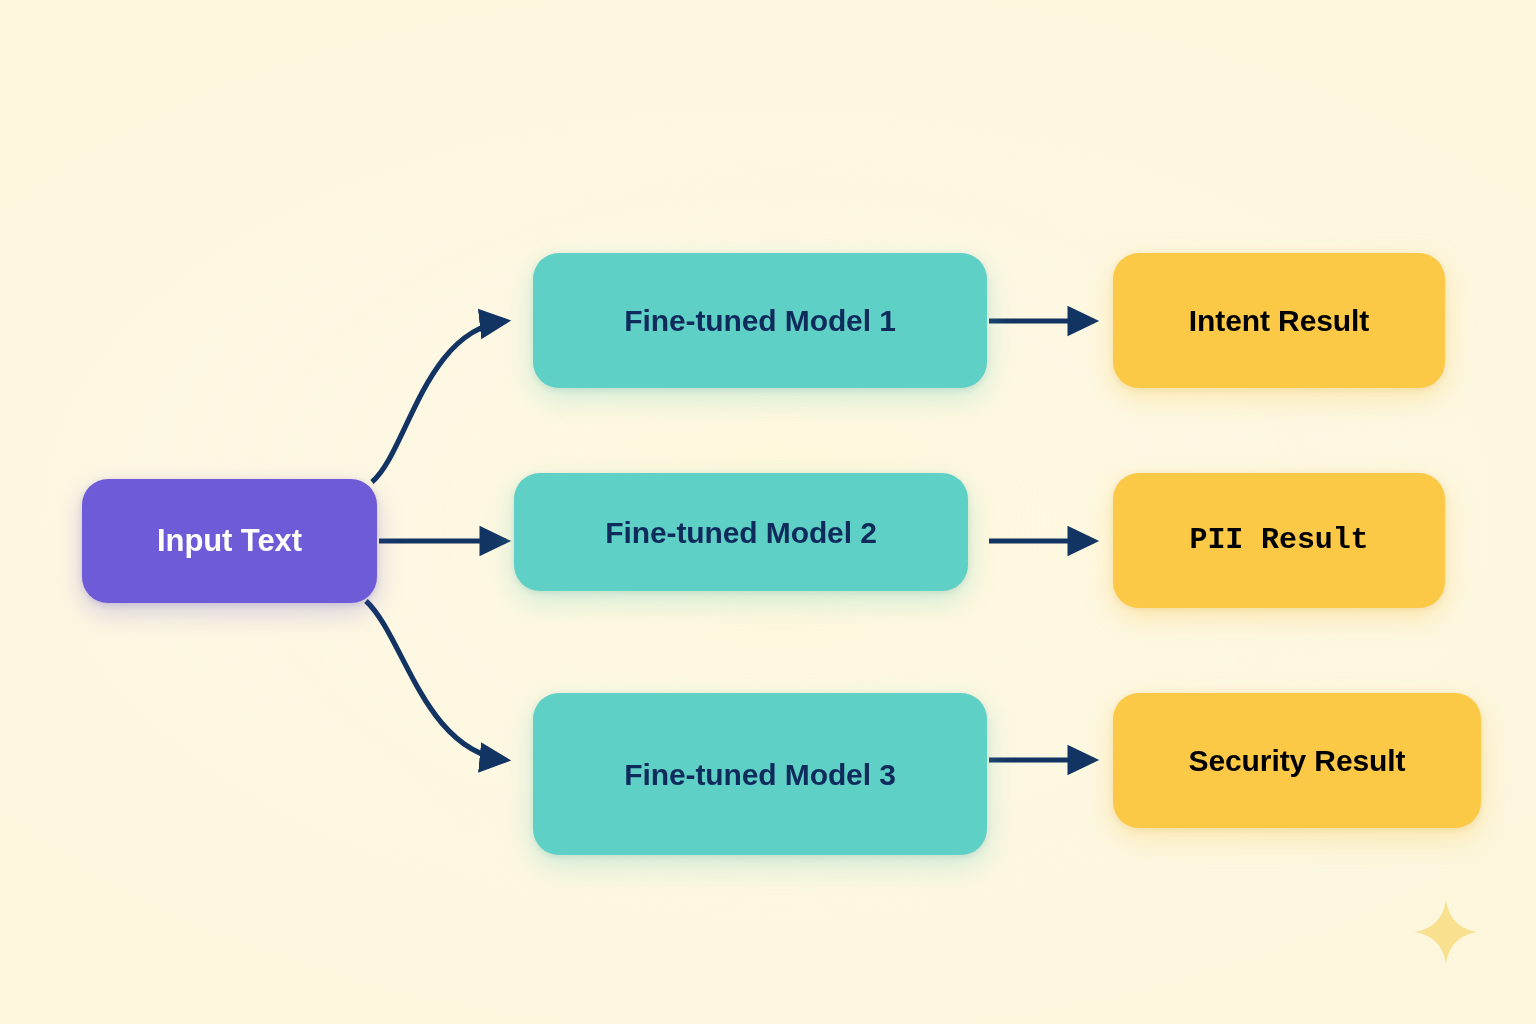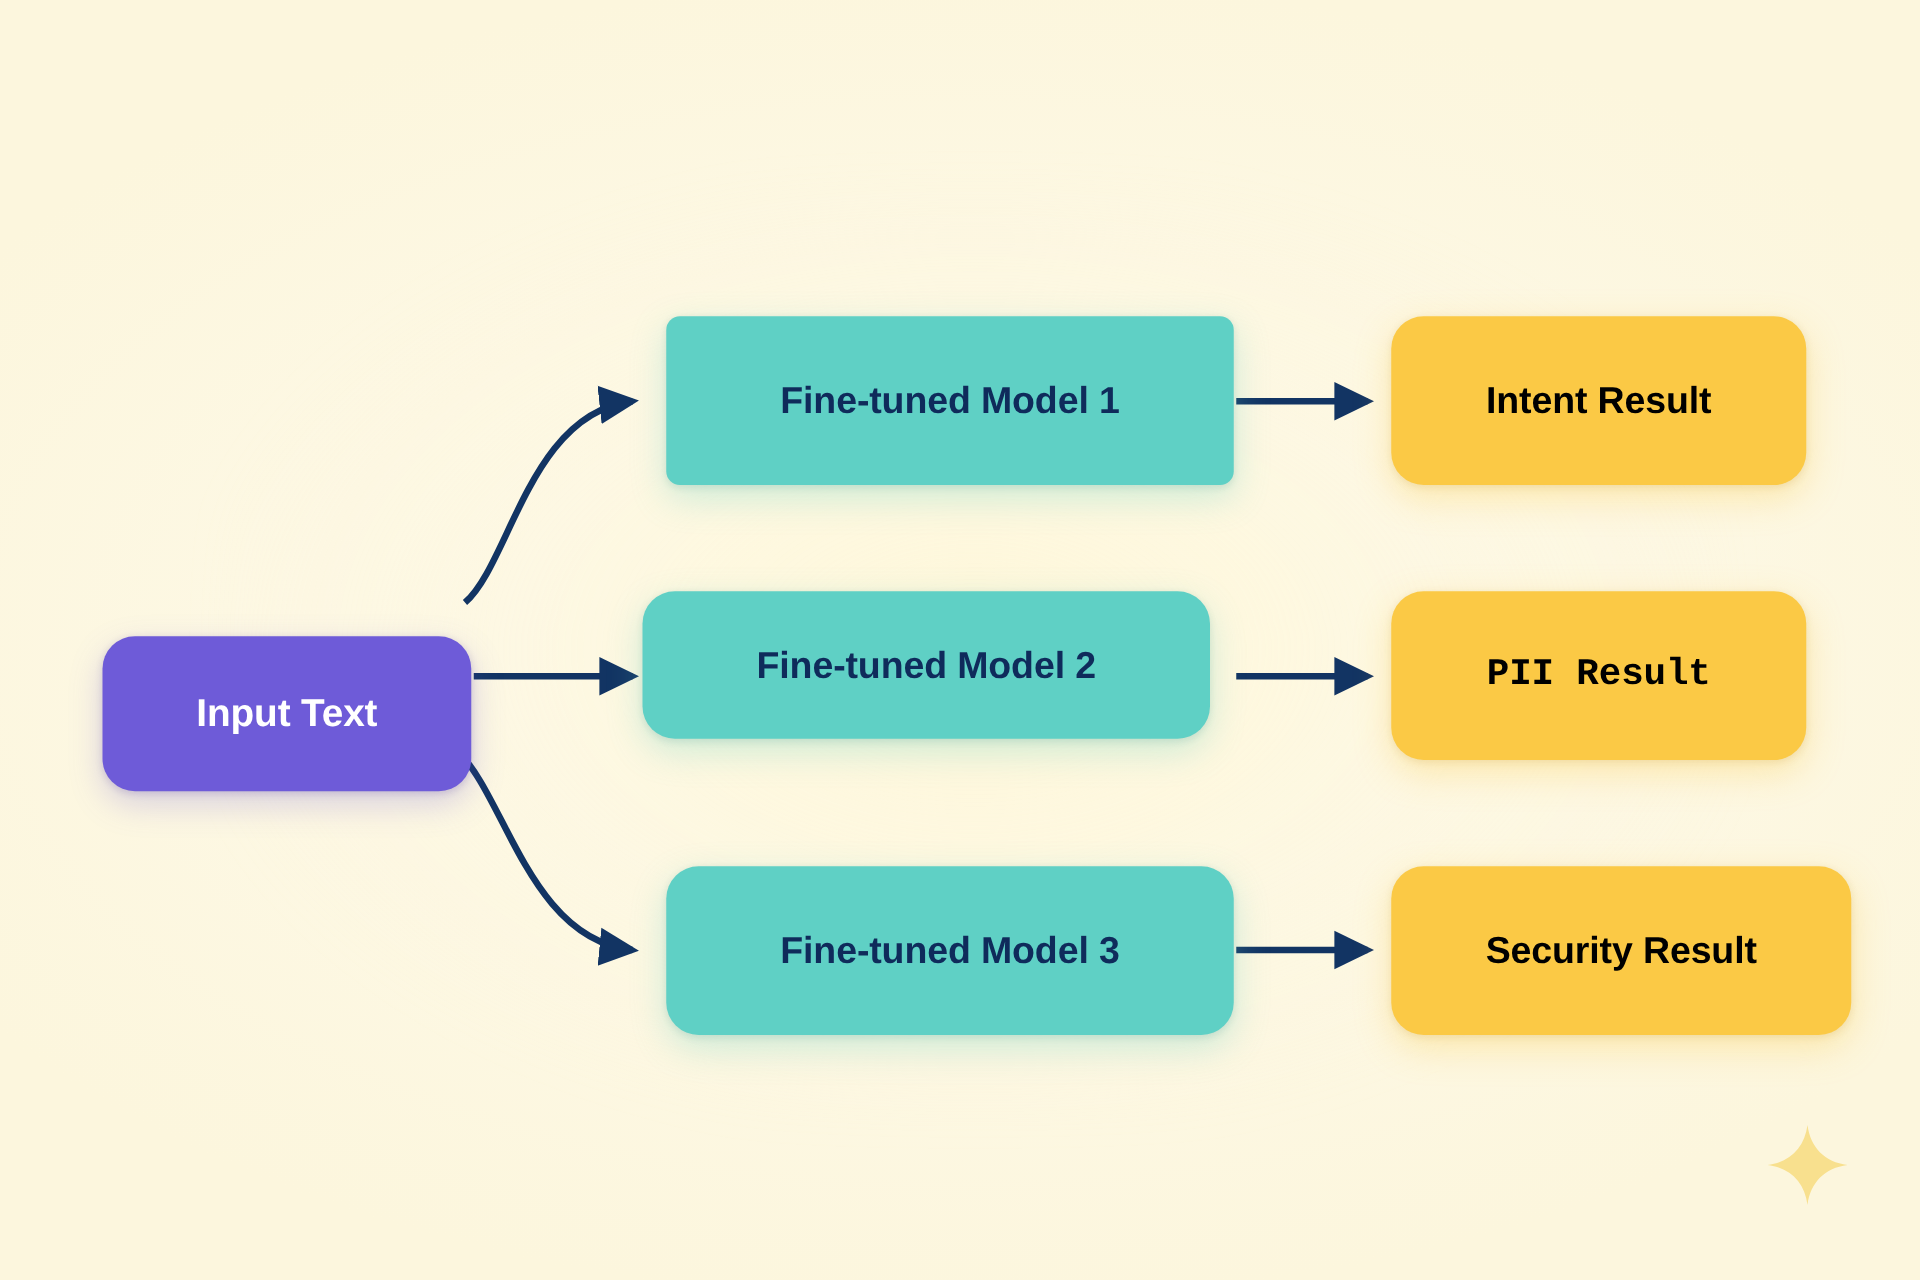--- a/index.html
+++ b/index.html
@@ -78,31 +78,31 @@
     <g fill="none" stroke="#123463" stroke-width="5.2" stroke-linecap="butt" marker-end="url(#arrowhead)">
       <path d="M372,482 C408,451 424,330 506,321"></path>
       <path d="M379,541 L506,541"></path>
       <path d="M366,601 C404,636 424,752 506,760"></path>
       <path d="M989,321 L1094,321"></path>
       <path d="M989,541 L1094,541"></path>
       <path d="M989,760 L1094,760"></path>
     </g>
   </svg>
 
-  <div class="node input" style="left:82px; top:479px; width:295px; height:124px;margin-top:30px;">
+  <div class="node input" style="left:82px; top:479px; width:295px; height:124px;">
     <span class="node-label lbl-lg">Input Text</span>
   </div>
 
-  <div class="node model" style="left:533px; top:253px; width:454px; height:135px;border-radius:11px;">
+  <div class="node model" style="left:533px; top:253px; width:454px; height:135px;">
     <span class="node-label lbl-md">Fine-tuned Model 1</span>
   </div>
   <div class="node model" style="left:514px; top:473px; width:454px; height:118px;">
     <span class="node-label lbl-md">Fine-tuned Model 2</span>
   </div>
-  <div class="node model" style="left:533px; top:693px; width:454px; height:135px;">
+  <div class="node model" style="left:533px; top:693px; width:454px; height:162px;">
     <span class="node-label lbl-md">Fine-tuned Model 3</span>
   </div>
 
   <div class="node result" style="left:1113px; top:253px; width:332px; height:135px;">
     <span class="node-label lbl-md">Intent Result</span>
   </div>
   <div class="node result" style="left:1113px; top:473px; width:332px; height:135px;font-family:Liberation Mono, monospace;">
     <span class="node-label lbl-md">PII Result</span>
   </div>
   <div class="node result" style="left:1113px; top:693px; width:368px; height:135px;">

